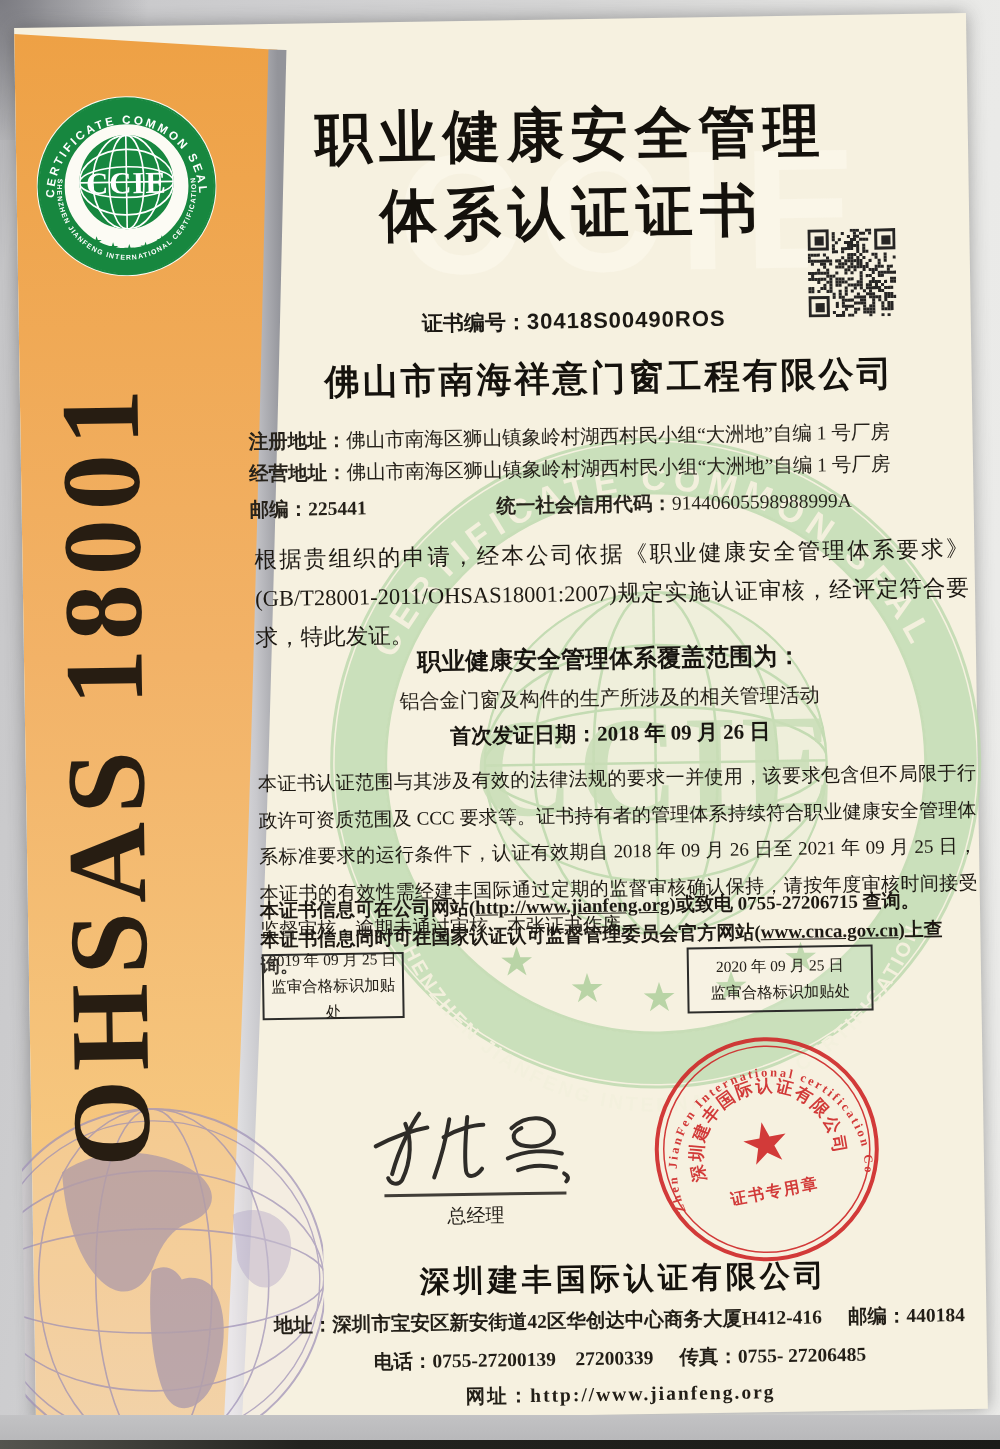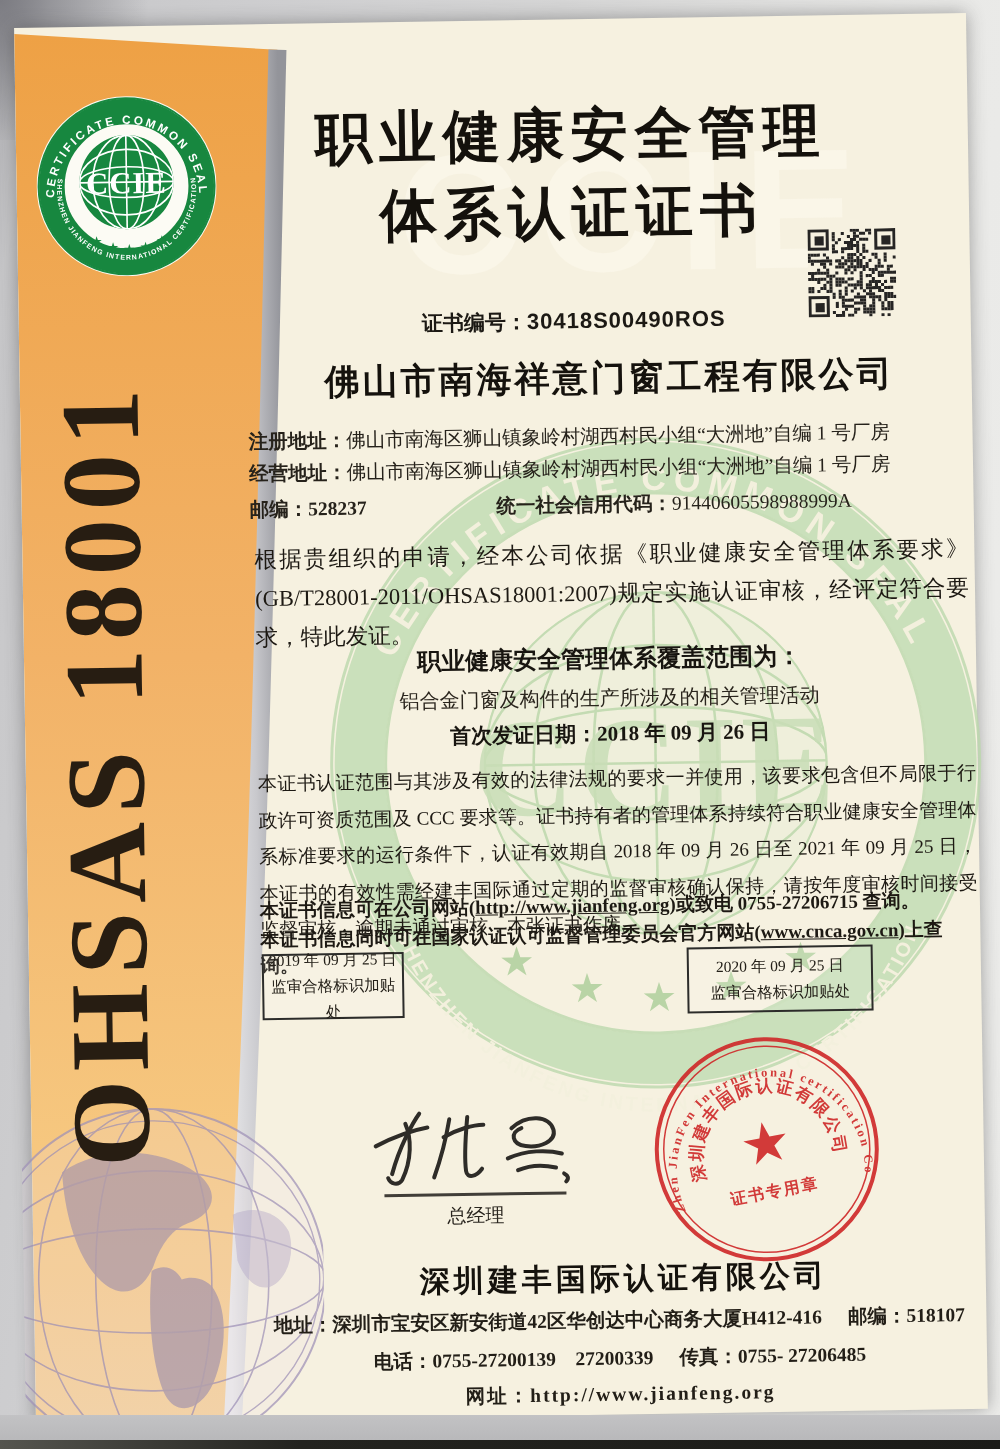--- a/index.html
+++ b/index.html
@@ -498,21 +498,21 @@
 
     <div class="abs company ctr">佛山市南海祥意门窗工程有限公司</div>
 
     <div class="abs row" style="left:228px;top:404px;width:724px;">
       <span class="lbl">注册地址：</span><span>佛山市南海区狮山镇象岭村湖西村民小组“大洲地”自编 1 号厂房</span>
     </div>
     <div class="abs row" style="left:228px;top:436px;width:724px;">
       <span class="lbl">经营地址：</span><span>佛山市南海区狮山镇象岭村湖西村民小组“大洲地”自编 1 号厂房</span>
     </div>
     <div class="abs row" style="left:228px;top:472px;width:724px;font-weight:bold;">
-      <span>邮编：</span><span>528237</span>
+      <span>邮编：</span><span>225441</span>
       <span style="display:inline-block;width:120px;"></span>
       <span>统一社会信用代码：</span><span style="font-weight:normal;">91440605598988999A</span>
     </div>
 
     <div class="abs para" style="top:516px;">根据贵组织的申请，经本公司依据《职业健康安全管理体系要求》(GB/T28001-2011/OHSAS18001:2007)规定实施认证审核，经评定符合要求，特此发证。</div>
 
     <div class="abs scope-h ctr">职业健康安全管理体系覆盖范围为：</div>
     <div class="abs scope ctr">铝合金门窗及构件的生产所涉及的相关管理活动</div>
     <div class="abs first-issue ctr">首次发证日期：2018 年 09 月 26 日</div>
 
@@ -567,21 +567,21 @@
         <text font-family="Liberation Serif,serif" font-size="17" font-weight="bold" fill="#cf2b2b" letter-spacing="2">
           <textPath href="#sealCnArc" startOffset="50%" text-anchor="middle">深圳建丰国际认证有限公司</textPath>
         </text>
         <text x="117" y="130" text-anchor="middle" font-size="56" fill="#cf2b2b">★</text>
         <text x="117" y="165" text-anchor="middle" font-family="Liberation Serif,serif" font-size="16" font-weight="bold" fill="#cf2b2b" letter-spacing="2">证书专用章</text>
       </g>
     </svg>
 
     <div class="abs issuer-name ctr">深圳建丰国际认证有限公司</div>
     <div class="abs foot ctr" style="top:1288px;">
-      <span>地址：</span><span>深圳市宝安区新安街道42区华创达中心商务大厦H412-416</span><span class="gap"></span><span>邮编：</span><span>518107</span>
+      <span>地址：</span><span>深圳市宝安区新安街道42区华创达中心商务大厦H412-416</span><span class="gap"></span><span>邮编：</span><span>440184</span>
     </div>
     <div class="abs foot ctr" style="top:1326px;">
       <span>电话：</span><span>0755-27200139　27200339</span><span class="gap"></span><span>传真：</span><span>0755- 27206485</span>
     </div>
     <div class="abs foot ctr" style="top:1362px;letter-spacing:2px;">
       <span>网址：</span><span>http://www.jianfeng.org</span>
     </div>
 
   </div>
 

